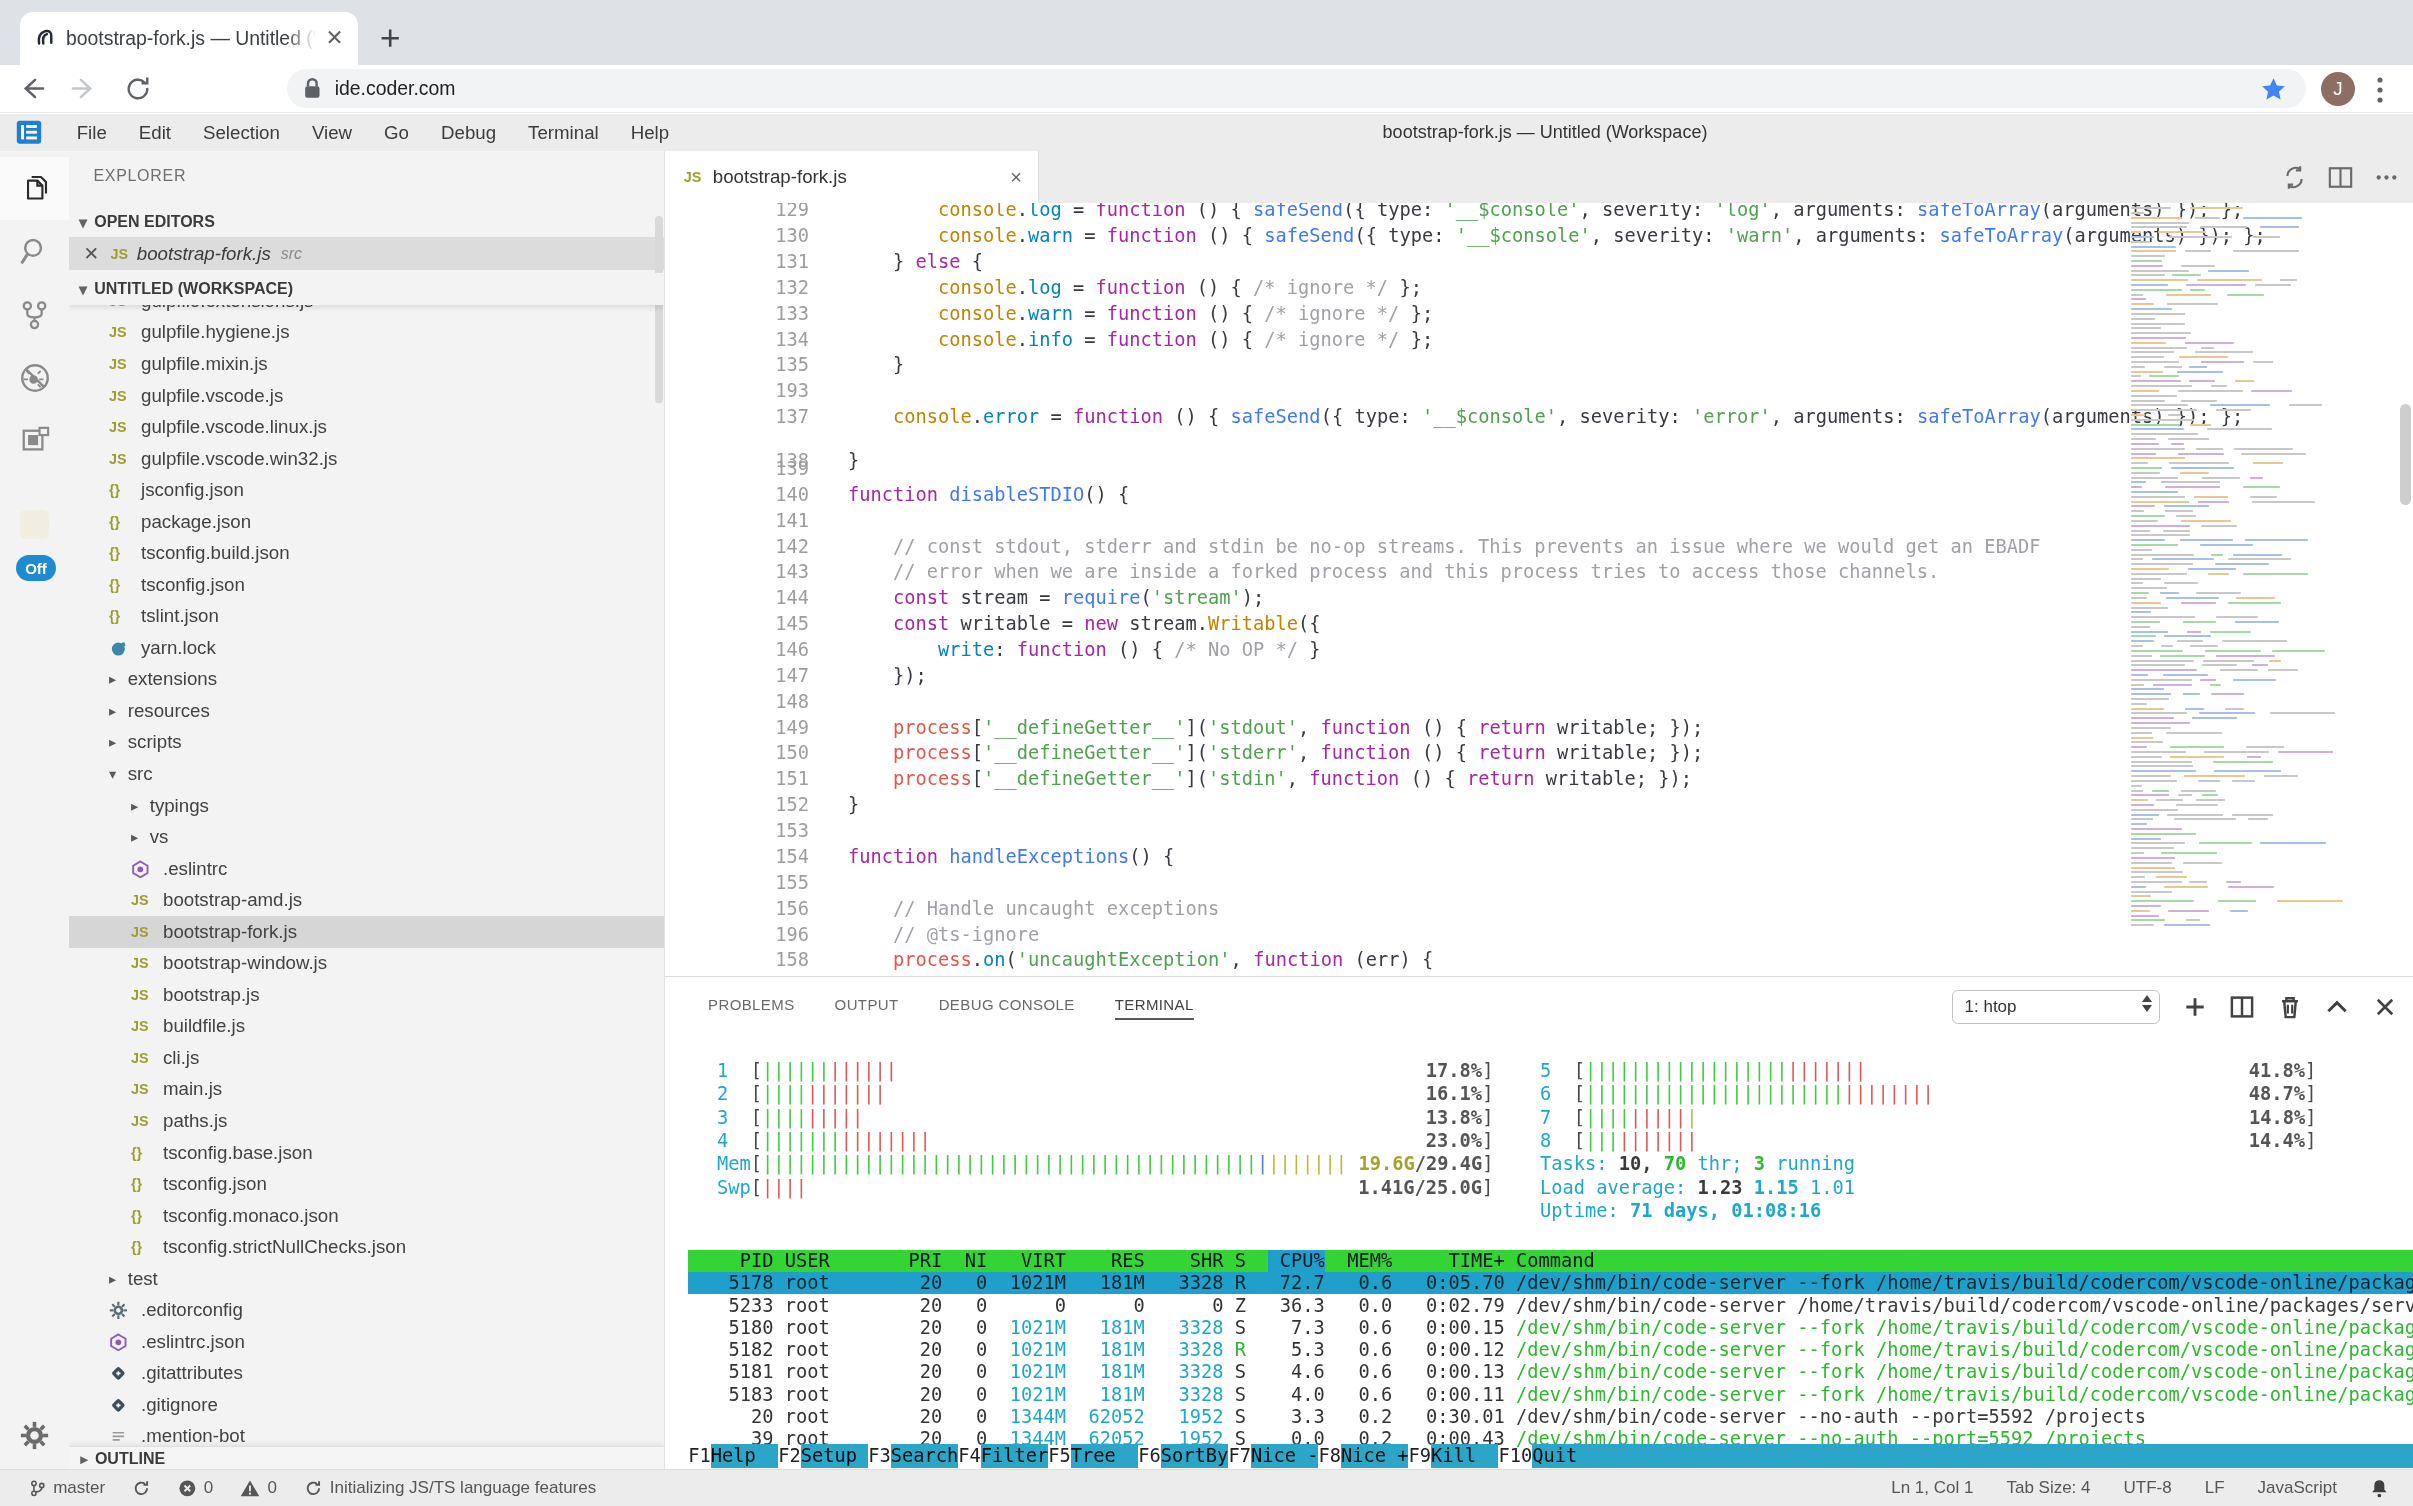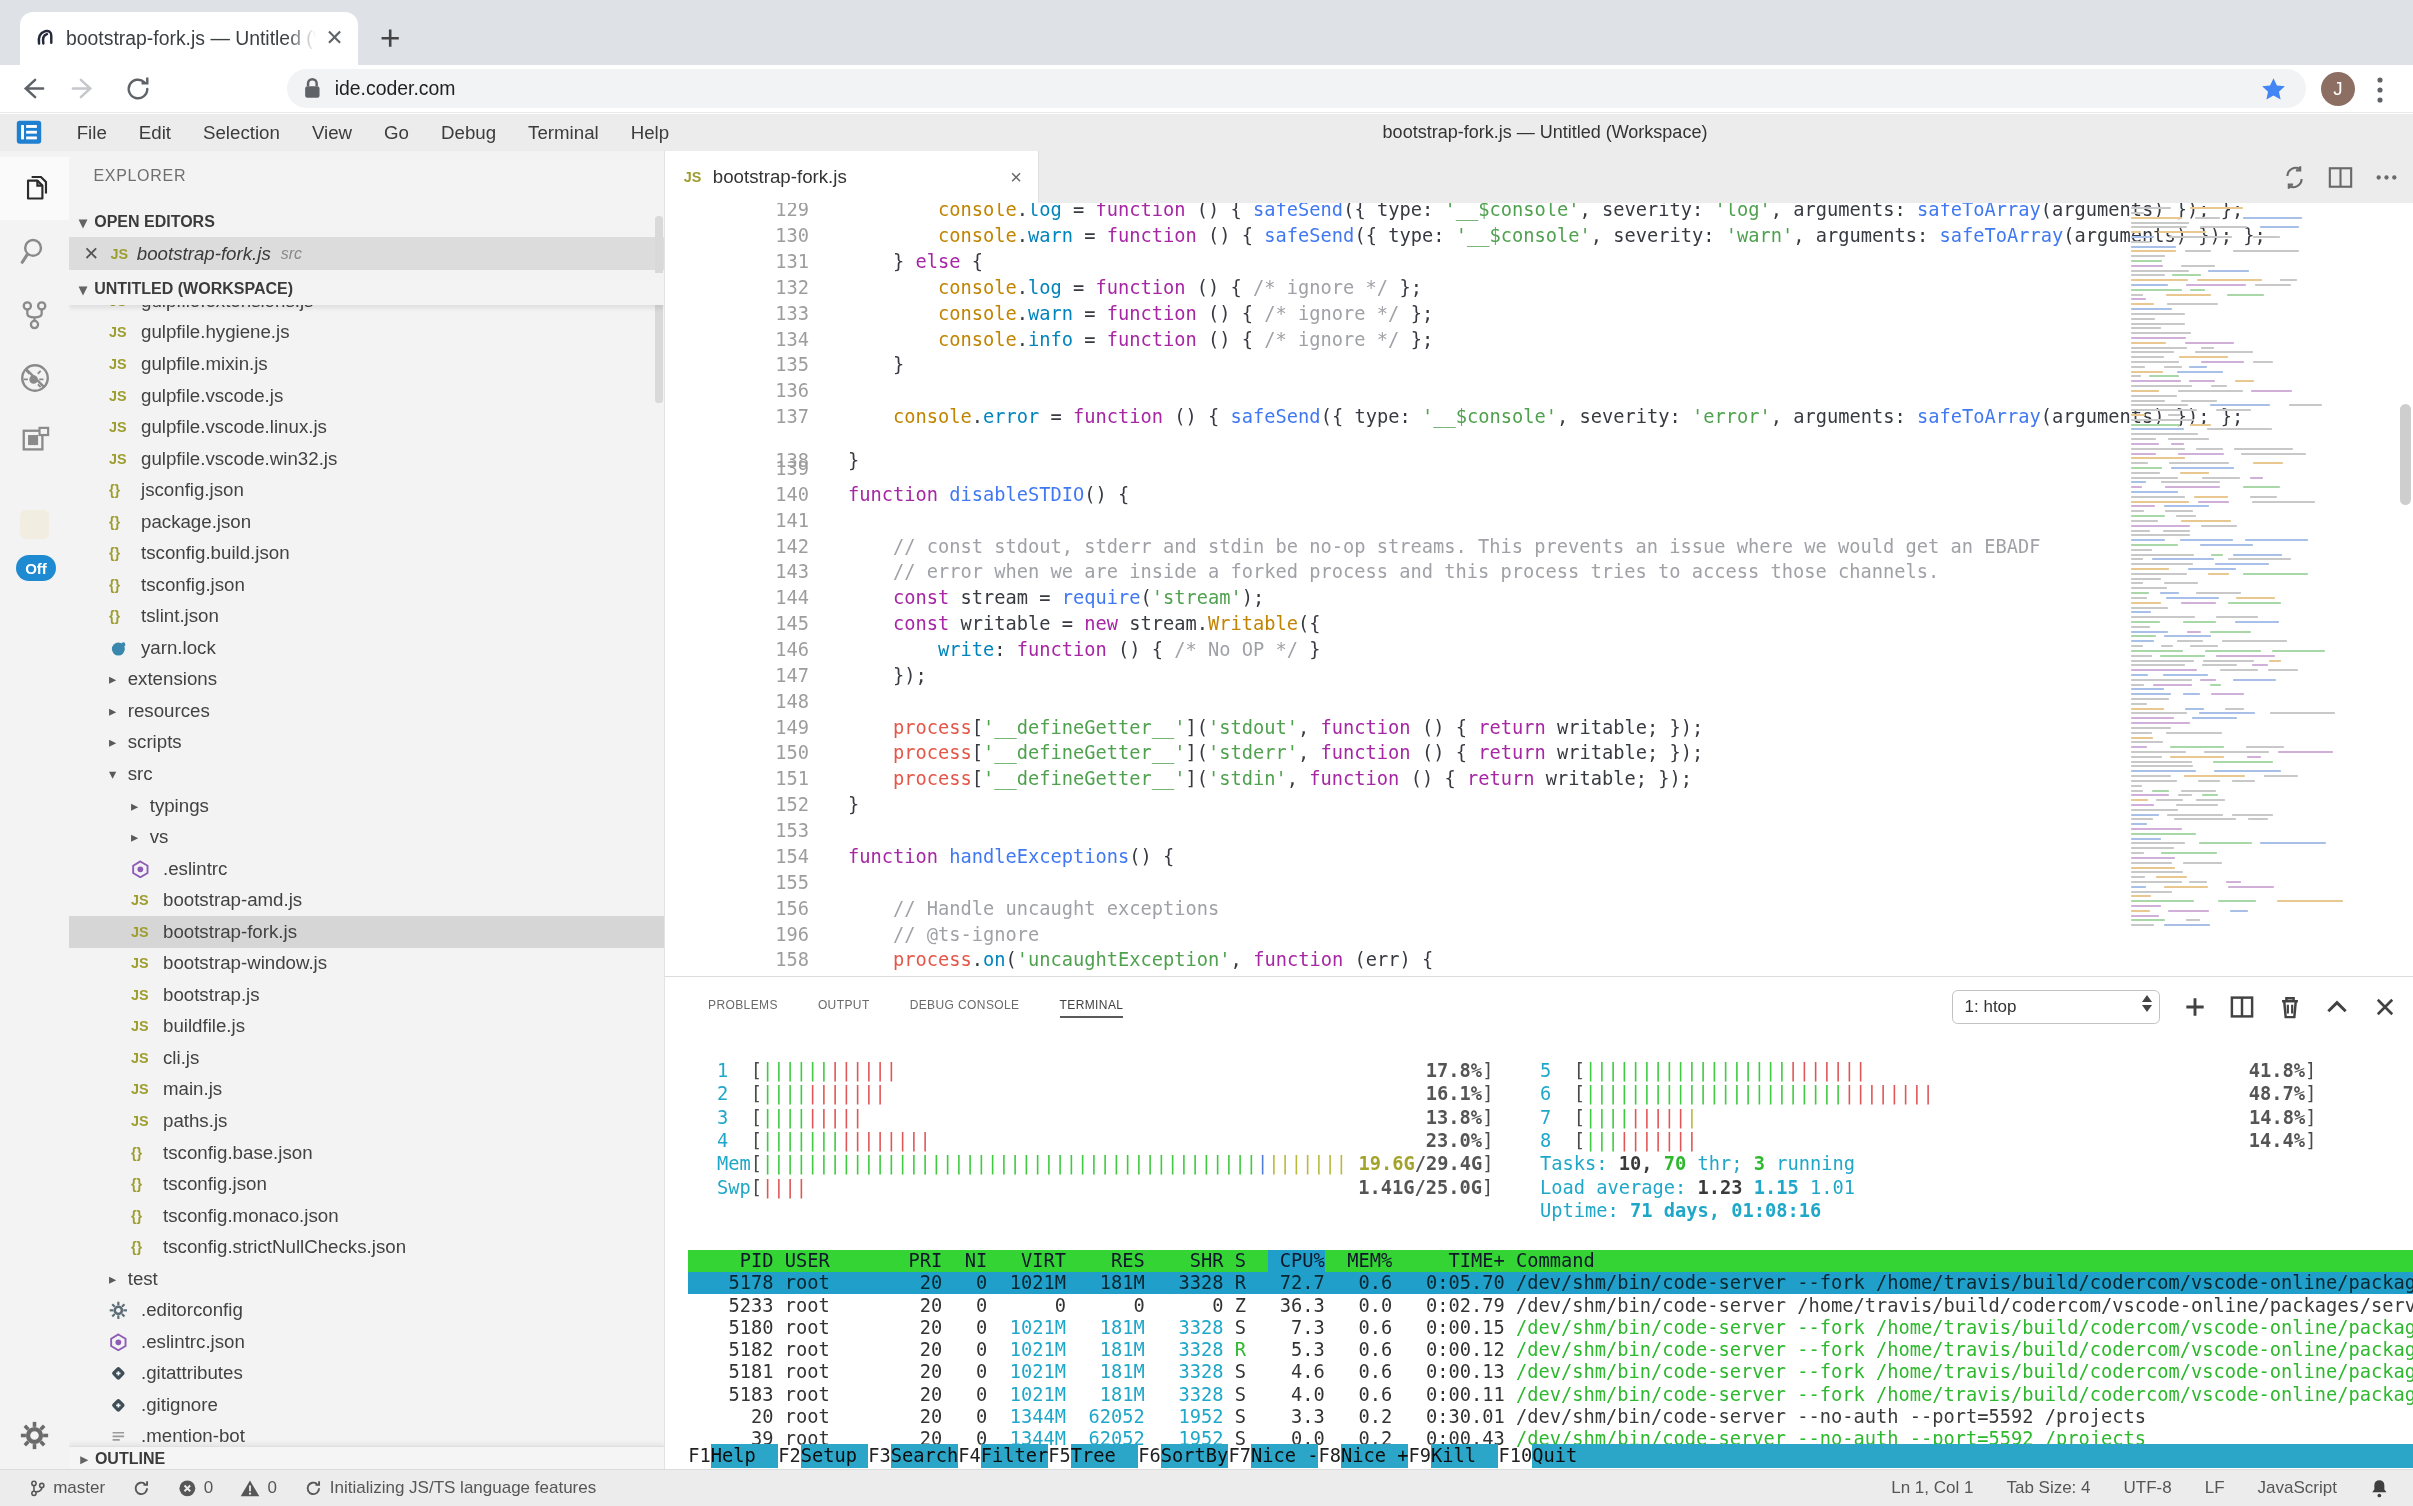--- a/index.html
+++ b/index.html
@@ -67,21 +67,21 @@
   .cl .ln{position:absolute;left:0;width:144px;text-align:right;color:#9d9d9d;}
   .cl .ct{position:absolute;left:183px;}
   .pl{color:#383a42}.k{color:#a626a4}.fn{color:#4078f2}.obj{color:#c18401}.prop{color:#0184bc}
   .str{color:#50a14f}.cmt{color:#a0a1a7;}.proc{color:#e45649}.cls{color:#c18401}
   .minimap{position:absolute;left:1466px;top:4.3px;width:180px;height:726px;}
   .mmline{position:absolute;height:2.2px;border-radius:0.7px;}
   .ed-scroll{position:absolute;right:2.9px;top:201px;width:11.5px;height:101px;background:#c6c6c6;border-radius:5.7px;opacity:.85;}
   
   .panel{position:absolute;left:665px;top:976px;width:1749px;height:494px;background:#fff;border-top:1.4px solid #dcdcdc;box-sizing:border-box;}
   .ptabs{position:absolute;left:43px;top:0;height:62px;display:flex;align-items:center;gap:40px;}
-  .ptab{font-size:12px;color:#6a6a6a;letter-spacing:0.4px;padding-bottom:4.3px;border-bottom:2.9px solid transparent;}
+  .ptab{font-size:15px;color:#6a6a6a;letter-spacing:0.4px;padding-bottom:4.3px;border-bottom:2.9px solid transparent;}
   .ptab.active{color:#424242;border-bottom-color:#5a5a5a;}
   .pcontrols{position:absolute;right:16px;top:13px;display:flex;align-items:center;gap:21.6px;}
   .psel-box{width:208px;height:34px;background:#fff;border:1.4px solid #c2c2c2;border-radius:5.7px;display:flex;align-items:center;
             font-size:17px;color:#333;padding-left:11.5px;box-sizing:border-box;position:relative;}
   .psel-box .stepper{position:absolute;right:7.2px;top:4.3px;display:flex;flex-direction:column;gap:2.9px;}
   .tri-up{width:0;height:0;border-left:5.7px solid transparent;border-right:5.7px solid transparent;border-bottom:7.2px solid #444;}
   .tri-dn{width:0;height:0;border-left:5.7px solid transparent;border-right:5.7px solid transparent;border-top:7.2px solid #444;}
   .term{position:absolute;left:16px;top:0;width:100%;height:100%;font-family:"DejaVu Sans Mono",monospace;font-size:18.7px;color:#333;}
   .tl{position:absolute;left:36px;height:24px;line-height:24px;white-space:pre;}
   .mright{position:absolute;left:823px;top:0;white-space:pre;}
@@ -580,21 +580,21 @@
 
   <div class="codewrap">
     <div id="codelines">
         <div class="cl" style="top: -5.7px;"><span class="ln">129</span><span class="ct"><span class="pl">        </span><span class="obj">console</span><span class="pl">.</span><span class="prop">log</span><span class="pl"> = </span><span class="k">function</span><span class="pl"> () { </span><span class="fn">safeSend</span><span class="pl">({ type: </span><span class="str">'__$console'</span><span class="pl">, severity: </span><span class="str">'log'</span><span class="pl">, arguments: </span><span class="fn">safeToArray</span><span class="pl">(arguments) }); };</span></span></div>
         <div class="cl" style="top: 20px;"><span class="ln">130</span><span class="ct"><span class="pl">        </span><span class="obj">console</span><span class="pl">.</span><span class="prop">warn</span><span class="pl"> = </span><span class="k">function</span><span class="pl"> () { </span><span class="fn">safeSend</span><span class="pl">({ type: </span><span class="str">'__$console'</span><span class="pl">, severity: </span><span class="str">'warn'</span><span class="pl">, arguments: </span><span class="fn">safeToArray</span><span class="pl">(arguments) }); };</span></span></div>
         <div class="cl" style="top: 46px;"><span class="ln">131</span><span class="ct"><span class="pl">    } </span><span class="k">else</span><span class="pl"> {</span></span></div>
         <div class="cl" style="top: 72px;"><span class="ln">132</span><span class="ct"><span class="pl">        </span><span class="obj">console</span><span class="pl">.</span><span class="prop">log</span><span class="pl"> = </span><span class="k">function</span><span class="pl"> () { </span><span class="cmt">/* ignore */</span><span class="pl"> };</span></span></div>
         <div class="cl" style="top: 98px;"><span class="ln">133</span><span class="ct"><span class="pl">        </span><span class="obj">console</span><span class="pl">.</span><span class="prop">warn</span><span class="pl"> = </span><span class="k">function</span><span class="pl"> () { </span><span class="cmt">/* ignore */</span><span class="pl"> };</span></span></div>
         <div class="cl" style="top: 124px;"><span class="ln">134</span><span class="ct"><span class="pl">        </span><span class="obj">console</span><span class="pl">.</span><span class="prop">info</span><span class="pl"> = </span><span class="k">function</span><span class="pl"> () { </span><span class="cmt">/* ignore */</span><span class="pl"> };</span></span></div>
         <div class="cl" style="top: 149px;"><span class="ln">135</span><span class="ct"><span class="pl">    }</span></span></div>
-        <div class="cl" style="top: 175px;"><span class="ln">136</span><span class="ct"></span></div>
+        <div class="cl" style="top: 175px;"><span class="ln">193</span><span class="ct"></span></div>
         <div class="cl" style="top: 201px;"><span class="ln">137</span><span class="ct"><span class="pl">    </span><span class="obj">console</span><span class="pl">.</span><span class="prop">error</span><span class="pl"> = </span><span class="k">function</span><span class="pl"> () { </span><span class="fn">safeSend</span><span class="pl">({ type: </span><span class="str">'__$console'</span><span class="pl">, severity: </span><span class="str">'error'</span><span class="pl">, arguments: </span><span class="fn">safeToArray</span><span class="pl">(arguments) }); };</span></span></div>
         <div class="cl" style="top: 227px; margin-top: 18px;"><span class="ln">138</span><span class="ct"><span class="pl">}</span></span></div>
         <div class="cl" style="top: 253px;"><span class="ln">139</span><span class="ct"></span></div>
         <div class="cl" style="top: 279px;"><span class="ln">140</span><span class="ct"><span class="k">function</span><span class="pl"> </span><span class="fn">disableSTDIO</span><span class="pl">() {</span></span></div>
         <div class="cl" style="top: 305px;"><span class="ln">141</span><span class="ct"></span></div>
         <div class="cl" style="top: 331px;"><span class="ln">142</span><span class="ct"><span class="pl">    </span><span class="cmt">// const stdout, stderr and stdin be no-op streams. This prevents an issue where we would get an EBADF</span></span></div>
         <div class="cl" style="top: 356px;"><span class="ln">143</span><span class="ct"><span class="pl">    </span><span class="cmt">// error when we are inside a forked process and this process tries to access those channels.</span></span></div>
         <div class="cl" style="top: 382px;"><span class="ln">144</span><span class="ct"><span class="pl">    </span><span class="k">const</span><span class="pl"> stream = </span><span class="fn">require</span><span class="pl">(</span><span class="str">'stream'</span><span class="pl">);</span></span></div>
         <div class="cl" style="top: 408px;"><span class="ln">145</span><span class="ct"><span class="pl">    </span><span class="k">const</span><span class="pl"> writable = </span><span class="k">new</span><span class="pl"> stream.</span><span class="cls">Writable</span><span class="pl">({</span></span></div>
         <div class="cl" style="top: 434px;"><span class="ln">146</span><span class="ct"><span class="pl">        </span><span class="prop">write</span><span class="pl">: </span><span class="k">function</span><span class="pl"> () { </span><span class="cmt">/* No OP */</span><span class="pl"> }</span></span></div>

